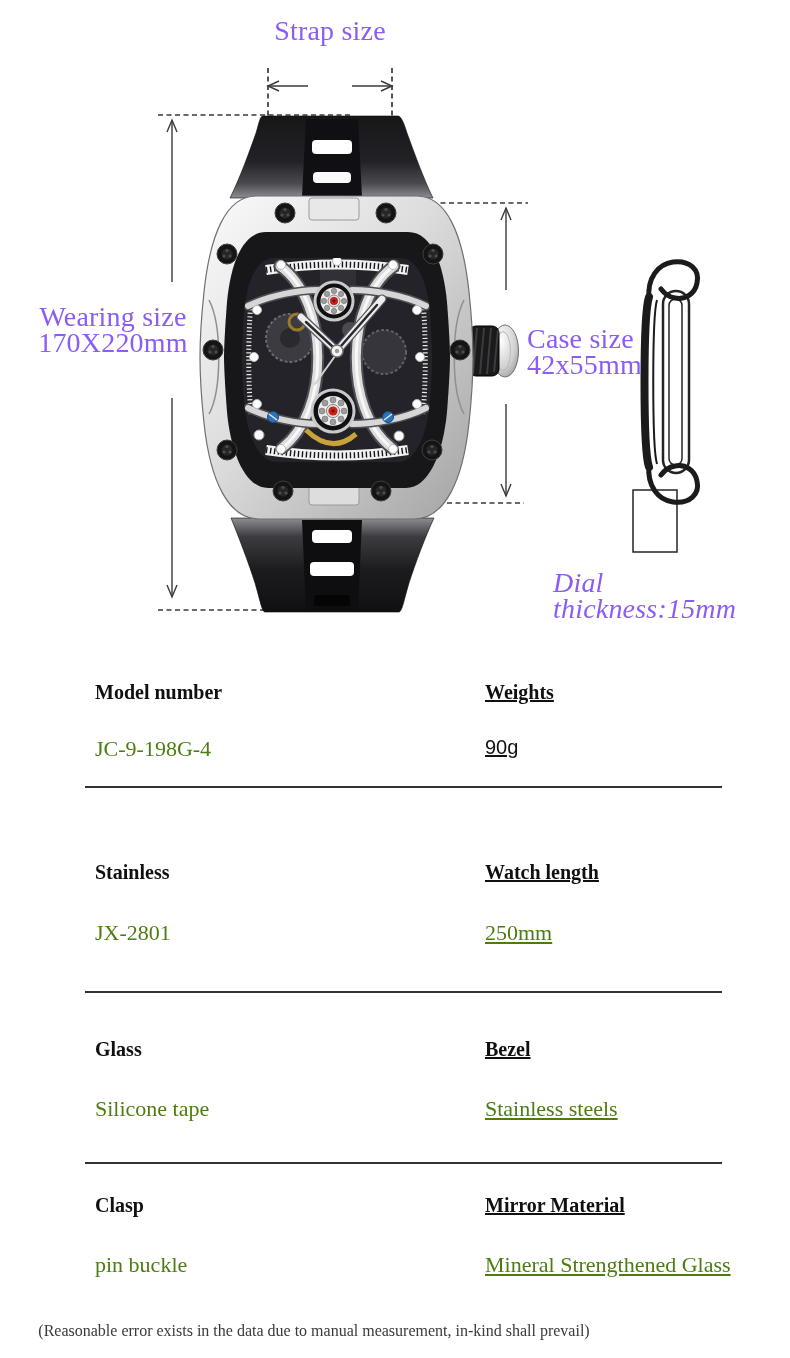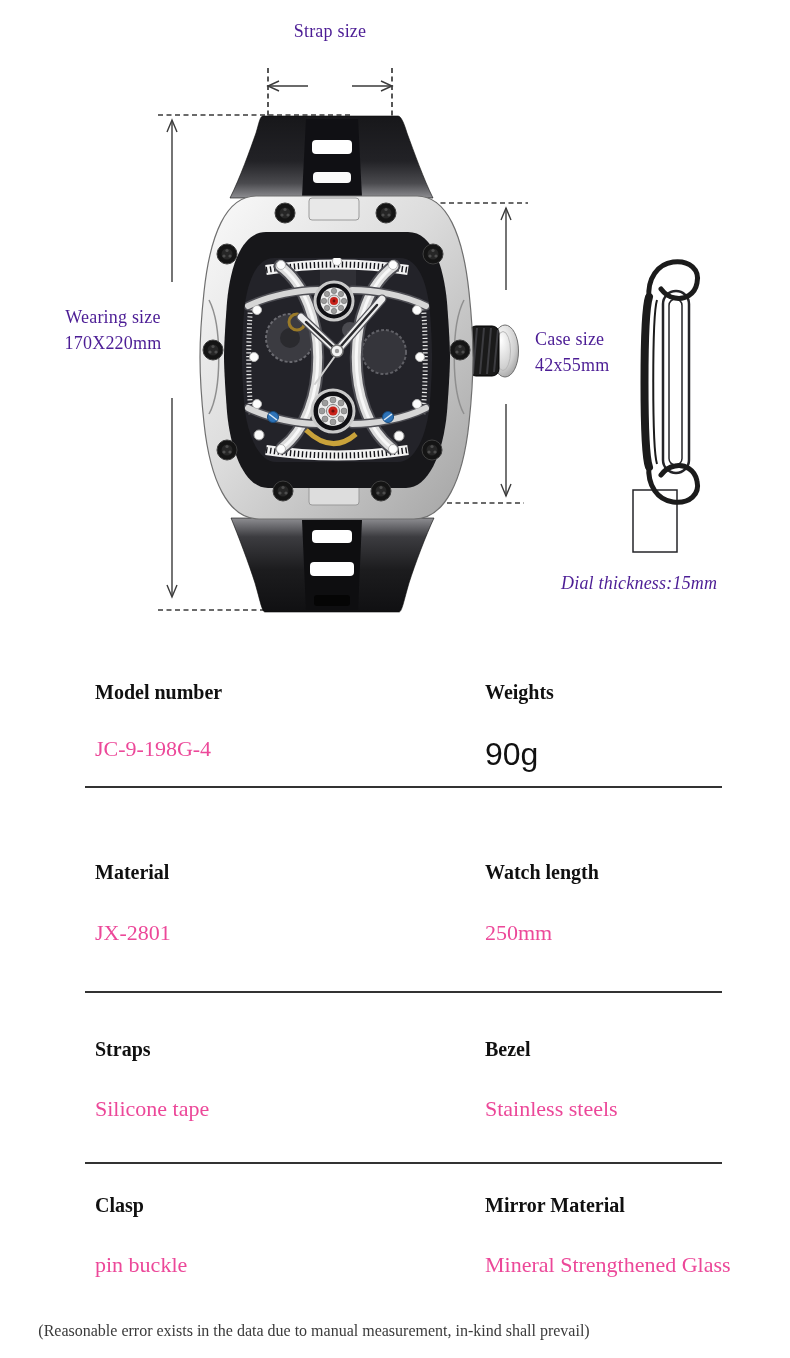--- a/index.html
+++ b/index.html
@@ -3,30 +3,30 @@
 <meta charset="utf-8">
 <style>
   html,body{margin:0;padding:0;}
   body{
     width:790px;height:1358px;background:#ffffff;position:relative;
     font-family:"Liberation Serif","DejaVu Serif",serif;color:#2b2b2b;
     overflow:hidden;
   }
   .abs{position:absolute;}
   
-  .dim-label{position:absolute;text-align:center;font-size:18px;line-height:26px;color:#4c1d95;letter-spacing:.2px;}
-  .dim-label.left-align{text-align:left;margin-left:8px;}
+  .dim-label{position:absolute;text-align:center;font-size:28px;line-height:26px;color:#8b5cf6;letter-spacing:.2px;}
+  .dim-label.left-align{text-align:left;}
   .dim-label .l2{white-space:nowrap;}
   
   .spec-table{position:absolute;left:85px;top:0;width:637px;height:976px;pointer-events:none;}
   .spec-hdr{position:absolute;font-weight:bold;font-size:20px;color:#101010;white-space:nowrap;}
-  .spec-val{position:absolute;font-size:22px;color:#ec4899;white-space:nowrap;}
-  .spec-val.sans{font-family:"Liberation Sans","DejaVu Sans",sans-serif;font-size:32px;color:#111;}
+  .spec-val{position:absolute;font-size:22px;color:#4d7c0f;white-space:nowrap;}
+  .spec-val.sans{font-family:"Liberation Sans","DejaVu Sans",sans-serif;font-size:20px;color:#111;}
   .col-l{left:10px;}
-  .col-r{left:400px;}
+  .col-r{left:400px;text-decoration:underline;}
   .divider{position:absolute;left:0;width:637px;height:2px;background:#333;}
   .footer-note{position:absolute;left:0;top:1322px;width:628px;text-align:center;font-size:16px;color:#3a3a3a;}
 </style>
 </head>
 <body>
 
 <svg class="abs" style="left:0;top:0" width="790" height="660" viewBox="0 0 790 660">
   <defs>
     <linearGradient id="gCase" x1="0" y1="0" x2="1" y2="1">
       <stop offset="0" stop-color="#fbfbfb"></stop>
@@ -323,27 +323,27 @@
 </div>
 
 <div class="spec-table">
 
   <div class="spec-hdr col-l" style="top:681px">Model number</div>
   <div class="spec-hdr col-r" style="top:681px">Weights</div>
   <div class="spec-val col-l" style="top:736px">JC-9-198G-4</div>
   <div class="spec-val col-r sans" style="top:736px">90g</div>
   <div class="divider" style="top:786px"></div>
 
-  <div class="spec-hdr col-l" style="top:861px">Material</div>
+  <div class="spec-hdr col-l" style="top:861px">Stainless</div>
   <div class="spec-hdr col-r" style="top:861px">Watch length</div>
   <div class="spec-val col-l" style="top:920px">JX-2801</div>
   <div class="spec-val col-r" style="top:920px">250mm</div>
   <div class="divider" style="top:991px"></div>
 
-  <div class="spec-hdr col-l" style="top:1038px">Straps</div>
+  <div class="spec-hdr col-l" style="top:1038px">Glass</div>
   <div class="spec-hdr col-r" style="top:1038px">Bezel</div>
   <div class="spec-val col-l" style="top:1096px">Silicone tape</div>
   <div class="spec-val col-r" style="top:1096px">Stainless steels</div>
   <div class="divider" style="top:1162px"></div>
 
   <div class="spec-hdr col-l" style="top:1194px">Clasp</div>
   <div class="spec-hdr col-r" style="top:1194px">Mirror Material</div>
   <div class="spec-val col-l" style="top:1252px">pin buckle</div>
   <div class="spec-val col-r" style="top:1252px">Mineral Strengthened Glass</div>
 </div>

